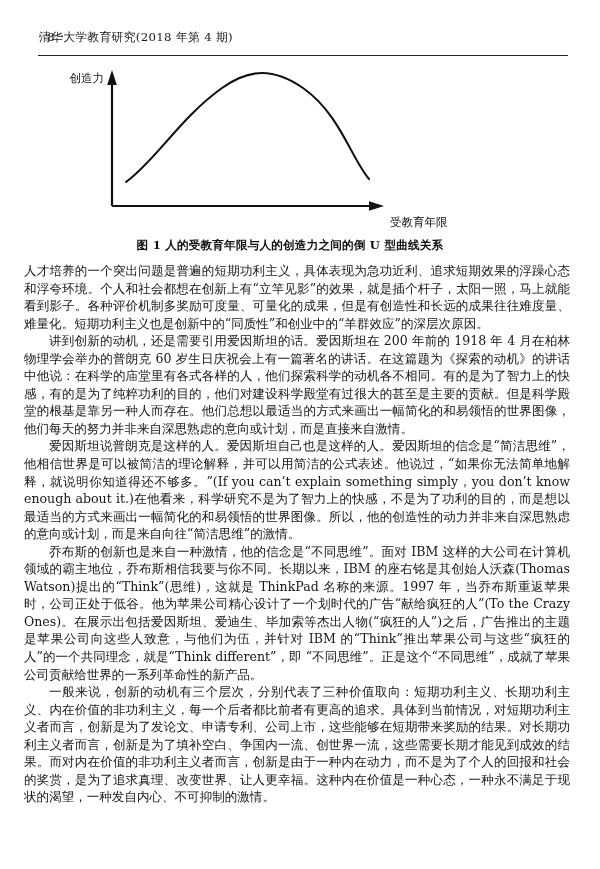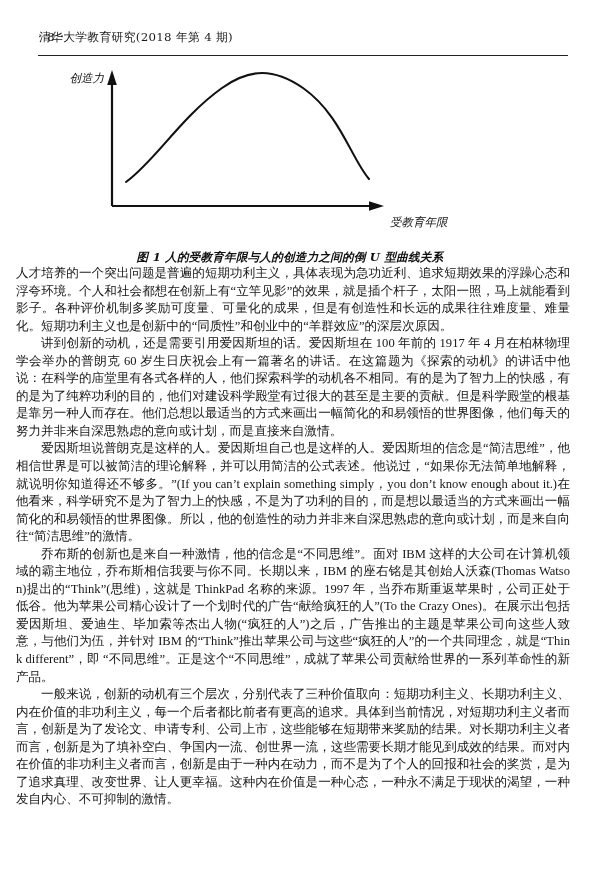--- a/index.html
+++ b/index.html
@@ -52,41 +52,40 @@
     border: 0;
     border-top: 1.4px solid #222;
     height: 0;
   }
 
   
   .figure-block {
     margin-top: 8px;
     width: 580px;
     position: relative;
-    font-style: italic;
   }
   .figure-canvas {
     display: block;
     margin: 0 auto;
     width: 460px;
     height: 170px;
   }
   .figure-caption {
     text-align: center;
     font-size: 11.6px;
     font-weight: bold;
     letter-spacing: 0.2px;
-    margin-top: 16px;
+    margin-top: 4px;
     color: #111;
   }
 
   
   .body-text {
-    padding: 0 30px 0 16px;
-    font-family: Liberation Serif, serif;
+    padding: 0 30px 0 24px;
+    margin-top: 9px;
   }
   .body-text p {
     margin: 0;
     font-size: 12.55px;
     line-height: 17.55px;
     text-align: justify;
     text-align-last: left;
     text-justify: inter-character;
     letter-spacing: 0px;
     color: #161616;
@@ -119,19 +118,19 @@
       <path d="M 66 118 C 96 96, 120 54, 162 24 C 190 4, 214 4, 243 24 C 280 50, 291 94, 309 115" fill="none" stroke="#111" stroke-width="2.1" stroke-linecap="round"></path>
 
       <text x="44" y="18" text-anchor="end" font-family="'DejaVu Sans','Liberation Sans',sans-serif" font-size="11.5" fill="#111">创造力</text>
       <text x="330" y="162" text-anchor="start" font-family="'DejaVu Sans','Liberation Sans',sans-serif" font-size="11.5" fill="#111">受教育年限</text>
     </svg>
     <div class="figure-caption">图 1  人的受教育年限与人的创造力之间的倒 U 型曲线关系</div>
   </div>
 
   <div class="body-text">
     <p>人才培养的一个突出问题是普遍的短期功利主义，具体表现为急功近利、追求短期效果的浮躁心态和浮夸环境。个人和社会都想在创新上有“立竿见影”的效果，就是插个杆子，太阳一照，马上就能看到影子。各种评价机制多奖励可度量、可量化的成果，但是有创造性和长远的成果往往难度量、难量化。短期功利主义也是创新中的“同质性”和创业中的“羊群效应”的深层次原因。</p>
-    <p class="indent">讲到创新的动机，还是需要引用爱因斯坦的话。爱因斯坦在 100 年前的 1917 年 4 月在柏林物理学会举办的普朗克 60 岁生日庆祝会上有一篇著名的讲话。在这篇题为《探索的动机》的讲话中他说：在科学的庙堂里有各式各样的人，他们探索科学的动机各不相同。有的是为了智力上的快感，有的是为了纯粹功利的目的，他们对建设科学殿堂有过很大的甚至是主要的贡献。但是科学殿堂的根基是靠另一种人而存在。他们总想以最适当的方式来画出一幅简化的和易领悟的世界图像，他们每天的努力并非来自深思熟虑的意向或计划，而是直接来自激情。</p>
+    <p class="indent">讲到创新的动机，还是需要引用爱因斯坦的话。爱因斯坦在 200 年前的 1918 年 4 月在柏林物理学会举办的普朗克 60 岁生日庆祝会上有一篇著名的讲话。在这篇题为《探索的动机》的讲话中他说：在科学的庙堂里有各式各样的人，他们探索科学的动机各不相同。有的是为了智力上的快感，有的是为了纯粹功利的目的，他们对建设科学殿堂有过很大的甚至是主要的贡献。但是科学殿堂的根基是靠另一种人而存在。他们总想以最适当的方式来画出一幅简化的和易领悟的世界图像，他们每天的努力并非来自深思熟虑的意向或计划，而是直接来自激情。</p>
     <p class="indent">爱因斯坦说普朗克是这样的人。爱因斯坦自己也是这样的人。爱因斯坦的信念是“简洁思维”，他相信世界是可以被简洁的理论解释，并可以用简洁的公式表述。他说过，“如果你无法简单地解释，就说明你知道得还不够多。”(If you can’t explain something simply，you don’t know enough about it.)在他看来，科学研究不是为了智力上的快感，不是为了功利的目的，而是想以最适当的方式来画出一幅简化的和易领悟的世界图像。所以，他的创造性的动力并非来自深思熟虑的意向或计划，而是来自向往“简洁思维”的激情。</p>
     <p class="indent">乔布斯的创新也是来自一种激情，他的信念是“不同思维”。面对 IBM 这样的大公司在计算机领域的霸主地位，乔布斯相信我要与你不同。长期以来，IBM 的座右铭是其创始人沃森(Thomas Watson)提出的“Think”(思维)，这就是 ThinkPad 名称的来源。1997 年，当乔布斯重返苹果时，公司正处于低谷。他为苹果公司精心设计了一个划时代的广告“献给疯狂的人”(To the Crazy Ones)。在展示出包括爱因斯坦、爱迪生、毕加索等杰出人物(“疯狂的人”)之后，广告推出的主题是苹果公司向这些人致意，与他们为伍，并针对 IBM 的“Think”推出苹果公司与这些“疯狂的人”的一个共同理念，就是“Think different”，即 “不同思维”。正是这个“不同思维”，成就了苹果公司贡献给世界的一系列革命性的新产品。</p>
     <p class="indent">一般来说，创新的动机有三个层次，分别代表了三种价值取向：短期功利主义、长期功利主义、内在价值的非功利主义，每一个后者都比前者有更高的追求。具体到当前情况，对短期功利主义者而言，创新是为了发论文、申请专利、公司上市，这些能够在短期带来奖励的结果。对长期功利主义者而言，创新是为了填补空白、争国内一流、创世界一流，这些需要长期才能见到成效的结果。而对内在价值的非功利主义者而言，创新是由于一种内在动力，而不是为了个人的回报和社会的奖赏，是为了追求真理、改变世界、让人更幸福。这种内在价值是一种心态，一种永不满足于现状的渴望，一种发自内心、不可抑制的激情。</p>
   </div>
 
 </div>
 
 </body></html>

